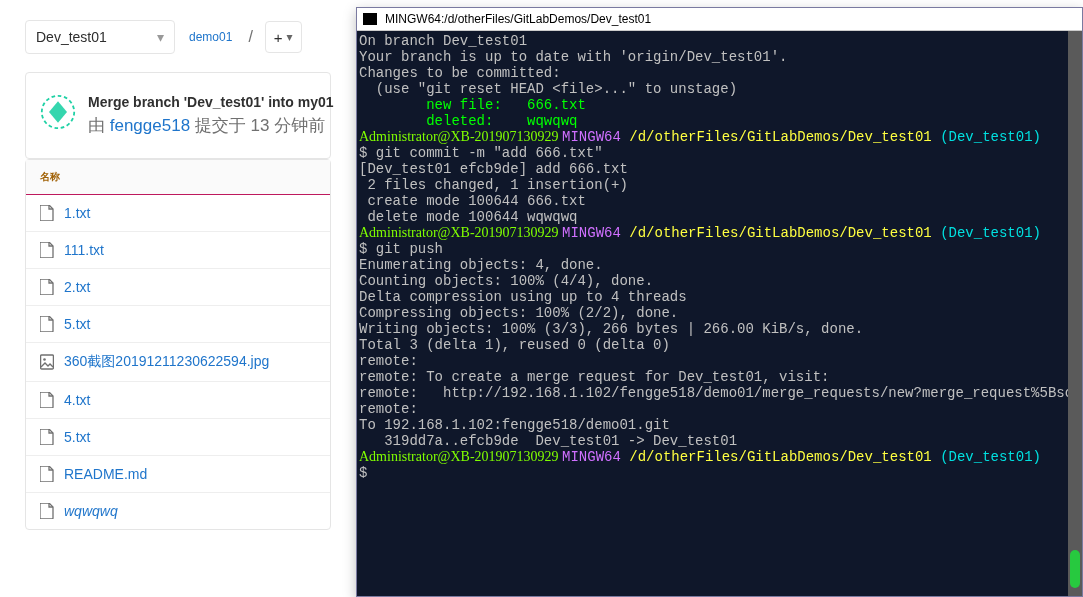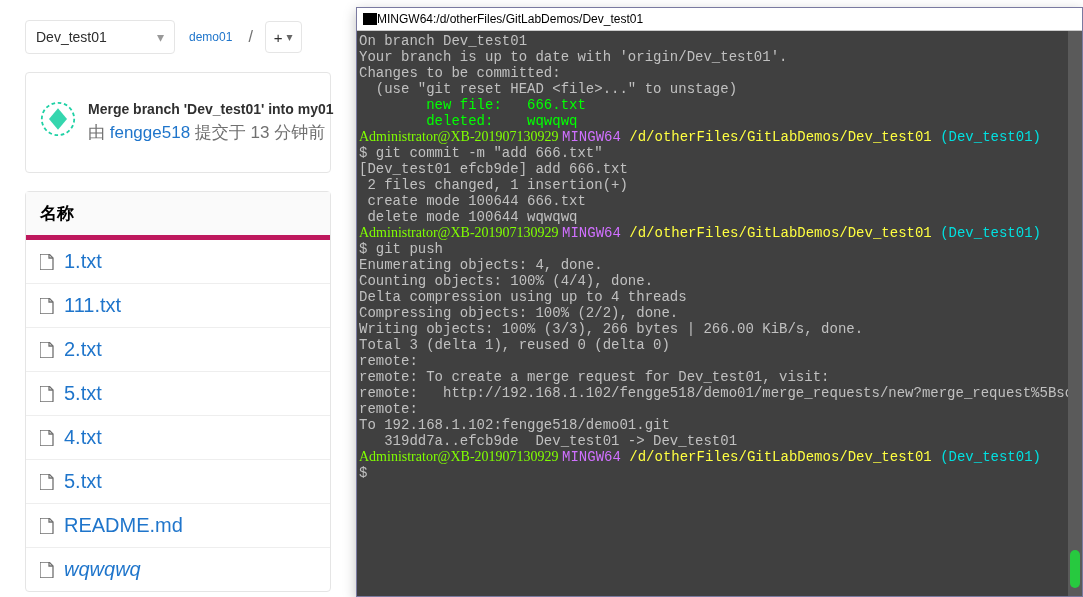--- a/index.html
+++ b/index.html
@@ -9,41 +9,41 @@
     .left-panel { position: absolute; left: 0; top: 0; width: 356px; height: 570px; background: #fff; padding: 20px 25px 0 25px; }
 
     .branch-row { display: flex; align-items: center; gap: 10px; margin-bottom: 18px; }
     .branch-select { display: flex; align-items: center; justify-content: space-between; border: 1px solid #e5e5e5; border-radius: 4px; height: 34px; padding: 0 10px; width: 150px; cursor: pointer; font-size: 14px; color: #2e2e2e; }
     .branch-select .chev { color: #999; }
     .breadcrumb-seg { font-size: 12px; color: #1f75cb; cursor: pointer; padding: 2px 4px; }
     .bc-slash { color: #707070; padding: 0 2px; }
     .plus-btn { display: inline-flex; align-items: center; justify-content: center; gap: 4px; border: 1px solid #e5e5e5; border-radius: 4px; height: 32px; padding: 0 8px; cursor: pointer; color: #2e2e2e; font-size: 15px; }
     .plus-btn .chev { font-size: 12px; color: #666; }
 
-    .commit-card { border: 1px solid #e5e5e5; border-radius: 4px; padding: 28px 14px; display: flex; gap: 12px; margin-bottom: 18px; }
+    .commit-card { border: 1px solid #e5e5e5; border-radius: 4px; padding: 21px 14px; display: flex; gap: 12px; margin-bottom: 0; }
     .avatar { width: 36px; height: 36px; flex: 0 0 36px; }
     .avatar svg { width: 36px; height: 36px; }
     .commit-msg { font-size: 14px; font-weight: 600; color: #303030; white-space: nowrap; overflow: hidden; }
     .commit-meta { margin-top: 4px; font-size: 17px; color: #707070; }
     .commit-meta .author { color: #1f75cb; cursor: pointer; }
 
     .file-table { border: 1px solid #e5e5e5; border-top: 1px solid #e5e5e5; border-radius: 4px; }
-    .ft-header { background: #fafafa; border-bottom: 5px solid #be185d; padding: 10px 14px; font-size: 17px; font-weight: 600; color: #000000; }
-    .ft-row { display: flex; align-items: center; gap: 10px; border-bottom: 1px solid #eee; padding: 10px 14px; font-size: 20px; color: #1f75cb; cursor: pointer; }
+    .ft-header { background: #fafafa; border-bottom: 1px solid #be185d; padding: 10px 14px; font-size: 10px; font-weight: 600; color: #a16207; }
+    .ft-row { display: flex; align-items: center; gap: 10px; border-bottom: 1px solid #eee; padding: 10px 14px; font-size: 14px; color: #1f75cb; cursor: pointer; }
     .ft-row:last-child { border-bottom: none; font-style: italic; }
     .file-icon { width: 14px; height: 16px; flex: 0 0 14px; color: #707070; }
     .file-icon svg { width: 14px; height: 16px; display: block; }
 
     
     .term-window { position: absolute; left: 356px; top: 7px; right: 0; bottom: 0; border: 1px solid #7a7aa0; box-shadow: 0 4px 12px rgba(0,0,0,0.25); background: #000; }
-    .titlebar { height: 23px; background: #fff; display: flex; align-items: center; padding: 0 6px; gap: 0; border-bottom: 1px solid #ccc; }
+    .titlebar { height: 23px; background: #fff; display: flex; align-items: center; padding: 0 6px; gap: 8px; border-bottom: 1px solid #ccc; }
     .titlebar .ticon { width: 14px; height: 12px; background: #000; display: inline-block; }
     .titlebar .ttxt { font-size: 12px; color: #000; font-family: Tahoma, Arial, sans-serif; }
 
-    .term-body { position: absolute; top: 23px; left: 0; right: 0; bottom: 0; background: #404040; font-family: "Consolas", "Courier New", monospace; font-size: 14px; line-height: 16px; padding: 2px 14px 0 2px; white-space: pre; color: #c0c0c0; overflow: hidden; }
+    .term-body { position: absolute; top: 23px; left: 0; right: 0; bottom: 0; background: #0f172a; font-family: "Consolas", "Courier New", monospace; font-size: 14px; line-height: 16px; padding: 2px 14px 0 2px; white-space: pre; color: #c0c0c0; overflow: hidden; }
     .tw  { color: #c0c0c0; }
     .tg  { color: #00ff00; }
     .tgy { color: #80ff00; font-family: Liberation Serif, serif; }
     .tm  { color: #d070ff; margin-top: 48px; }
     .ty  { color: #ffff40; }
     .tc  { color: #00e0e0; }
 
     
     .vscroll { position: absolute; right: 0; top: 23px; bottom: 0; width: 14px; background: #5a5a5a; }
     .vscroll .thumb { position: absolute; left: 2px; right: 2px; bottom: 8px; height: 38px; background: #27c93f; border-radius: 6px; }
@@ -116,20 +116,30 @@
             <svg viewBox="0 0 14 16">
               <path d="M1 0h8l4 4v11a1 1 0 0 1-1 1H1a1 1 0 0 1-1-1V1a1 1 0 0 1 1-1z" fill="none" stroke="currentColor" stroke-width="1.3"></path>
               <path d="M9 0v4h4" fill="none" stroke="currentColor" stroke-width="1.3"></path>
             </svg>
           </span>
           <span>5.txt</span>
         </div>
         <div class="ft-row">
           <span class="file-icon">
             <svg viewBox="0 0 14 16">
+              <rect x="0.6" y="1" width="12.8" height="14" rx="1" fill="none" stroke="currentColor" stroke-width="1.3"></rect>
+              <circle cx="4.5" cy="5.5" r="1.3" fill="currentColor"></circle>
+              <path d="M1 13l4-4 3 3 2-2 3 3" fill="none" stroke="currentColor" stroke-width="1.3"></path>
+            </svg>
+          </span>
+          <span>360截图20191211230622594.jpg</span>
+        </div>
+        <div class="ft-row">
+          <span class="file-icon">
+            <svg viewBox="0 0 14 16">
               <path d="M1 0h8l4 4v11a1 1 0 0 1-1 1H1a1 1 0 0 1-1-1V1a1 1 0 0 1 1-1z" fill="none" stroke="currentColor" stroke-width="1.3"></path>
               <path d="M9 0v4h4" fill="none" stroke="currentColor" stroke-width="1.3"></path>
             </svg>
           </span>
           <span>4.txt</span>
         </div>
         <div class="ft-row">
           <span class="file-icon">
             <svg viewBox="0 0 14 16">
               <path d="M1 0h8l4 4v11a1 1 0 0 1-1 1H1a1 1 0 0 1-1-1V1a1 1 0 0 1 1-1z" fill="none" stroke="currentColor" stroke-width="1.3"></path>

